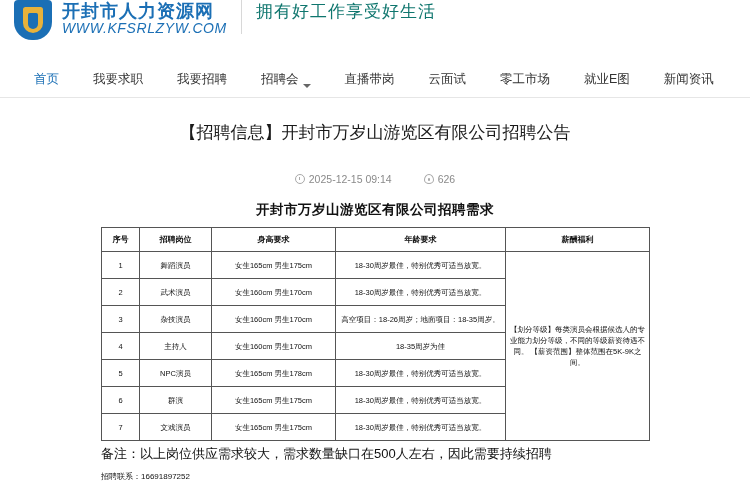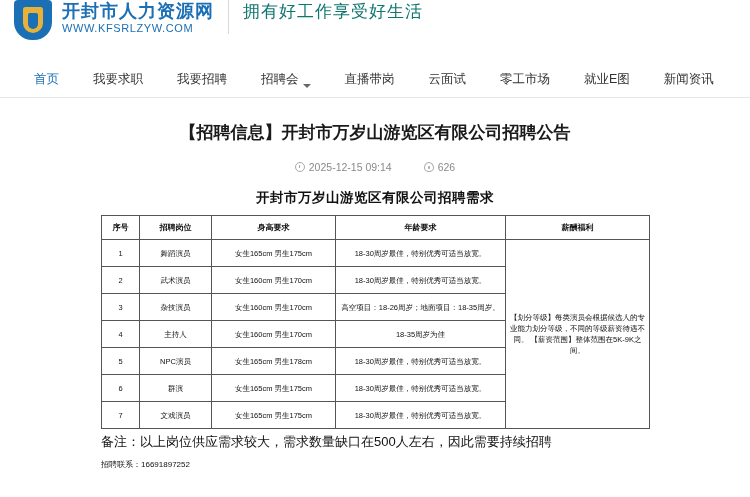--- a/index.html
+++ b/index.html
@@ -72,24 +72,25 @@
     margin-right: 10px;
   }
   .logo-title {
     font-size: 18px;
     font-weight: bold;
     color: #1b6fb5;
     letter-spacing: 1px;
     line-height: 22px;
   }
   .logo-sub {
-    font-size: 11px;
+    font-size: 14px;
     color: #1b6fb5;
     letter-spacing: 0.6px;
     line-height: 12px;
+    font-style: italic;
   }
   .header-divider {
     width: 1px;
     height: 34px;
     background: #d8d8d8;
     margin: 0 14px 0 4px;
   }
   .header-slogan {
     font-size: 17px;
     color: #0f766e;
@@ -128,26 +129,26 @@
     margin-left: 4px;
   }
   
   .article {
     padding: 22px 40px 0 40px;
     box-sizing: border-box;
   }
   .article-title {
     text-align: center;
     font-size: 17px;
-    font-weight: bold;
+    font-weight: normal;
     color: #1a1a1a;
     line-height: 26px;
   }
   .article-meta {
-    margin-top: 15px;
+    margin-top: 27px;
     display: flex;
     justify-content: center;
     align-items: center;
     font-size: 10.5px;
     color: #8a8a8a;
   }
   .meta-item {
     display: flex;
     align-items: center;
     margin: 0 16px;

